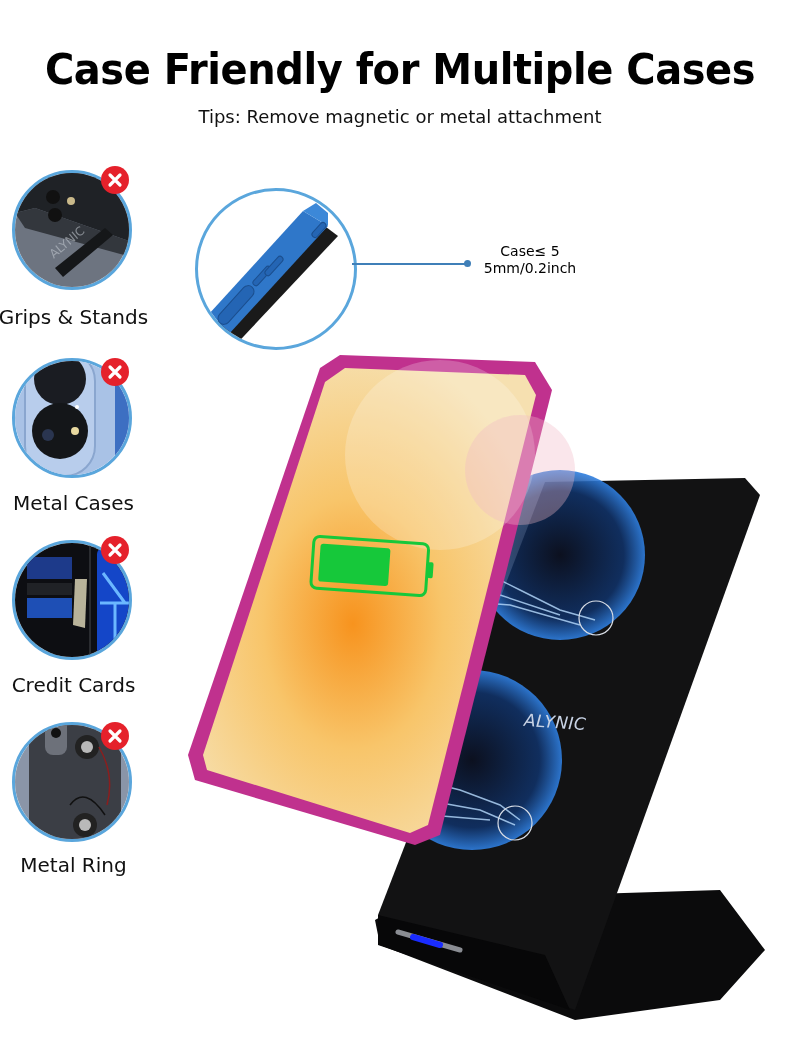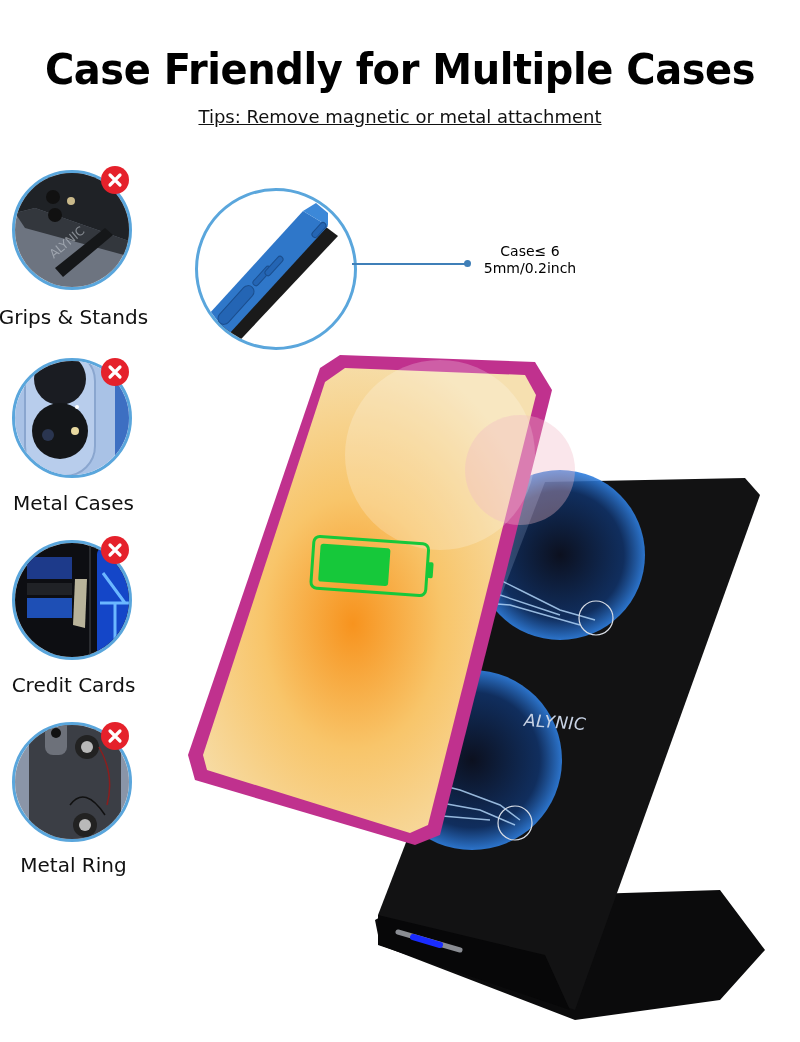--- a/index.html
+++ b/index.html
@@ -1,18 +1,18 @@
 <!DOCTYPE html>
 <html><head>
   <meta charset="utf-8">
   <style>
     html, body { margin: 0; padding: 0; background: #ffffff; }
     body { width: 800px; height: 1042px; position: relative; overflow: hidden; font-family: "DejaVu Sans", sans-serif; }
     .title { position: absolute; left: 0; top: 44px; width: 800px; text-align: center; font-family: "DejaVu Sans", sans-serif; font-weight: bold; font-size: 43px; letter-spacing: -0.5px; color: #000; transform: scaleX(0.93); transform-origin: center; }
-    .tips { position: absolute; left: 0; top: 106px; width: 800px; text-align: center; font-size: 18px; line-height: 21px; color: #111; text-decoration: underline; }
+    .tips { position: absolute; left: 0; top: 106px; width: 800px; text-align: center; font-size: 18px; line-height: 21px; color: #111; }
     .tips span { display: block; }
 
     .feature { position: absolute; left: 0; width: 150px; }
     .feature .circle { position: absolute; left: 12px; width: 120px; height: 120px; border-radius: 50%; border: 3px solid #5aa6dc; overflow: hidden; box-sizing: border-box; }
     .feature .label { position: absolute; left: -4px; width: 155px; text-align: center; font-size: 20px; color: #111; white-space: nowrap; }
     .xbadge { position: absolute; width: 28px; height: 28px; border-radius: 50%; background: #e5212b; display: flex; align-items: center; justify-content: center; }
     .xbadge svg { width: 16px; height: 16px; }
 
     .zoom-circle { position: absolute; left: 195px; top: 188px; width: 162px; height: 162px; border-radius: 50%; border: 3px solid #5aa6dc; box-sizing: border-box; overflow: hidden; background: #fff; }
     .callout-line { position: absolute; left: 352px; top: 263px; width: 116px; height: 2px; background: #3f7fb8; }
@@ -124,21 +124,21 @@
     <polygon points="105,20 118,12 130,22 130,35" fill="#3c88d8"></polygon>
     <rect x="14" y="108" width="48" height="12" rx="6" fill="#2465b4" transform="rotate(-48 38 114)" stroke="#1b4f8f"></rect>
     <rect x="52" y="82" width="24" height="6" rx="3" fill="#2465b4" transform="rotate(-48 64 85)" stroke="#1b4f8f"></rect>
     <rect x="64" y="72" width="24" height="6" rx="3" fill="#2465b4" transform="rotate(-48 76 75)" stroke="#1b4f8f"></rect>
     <rect x="112" y="36" width="18" height="6" rx="3" fill="#2465b4" transform="rotate(-48 121 39)" stroke="#1b4f8f"></rect>
   </svg>
 </div>
 <div class="callout-line"></div>
 <div class="callout-dot"></div>
 <div class="callout-text">
-  <span>Case≤ 6</span>
+  <span>Case≤ 5</span>
   <span>5mm/0.2inch</span>
 </div>
 
 <svg class="product" viewBox="180 345 600 690">
   <defs>
     <radialGradient id="scr" cx="0.45" cy="0.55" r="0.6">
       <stop offset="0" stop-color="#f7931e"></stop>
       <stop offset="0.45" stop-color="#f8c56a"></stop>
       <stop offset="1" stop-color="#f6e0b0"></stop>
     </radialGradient>

